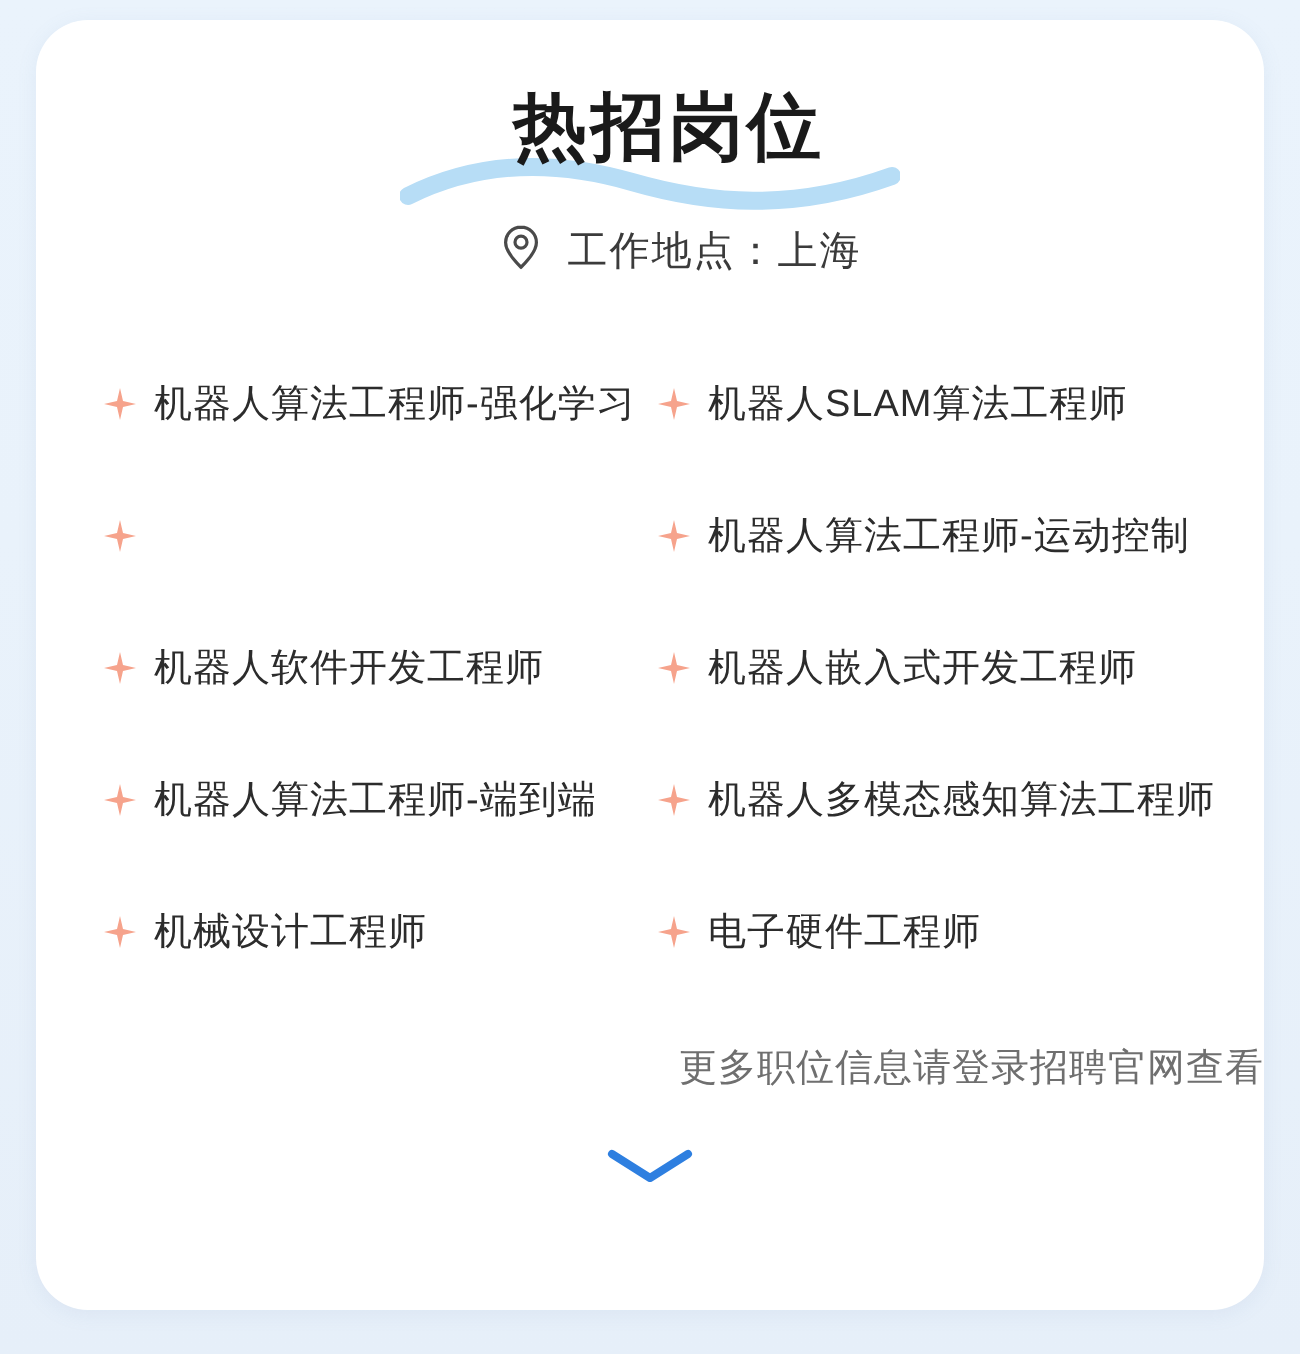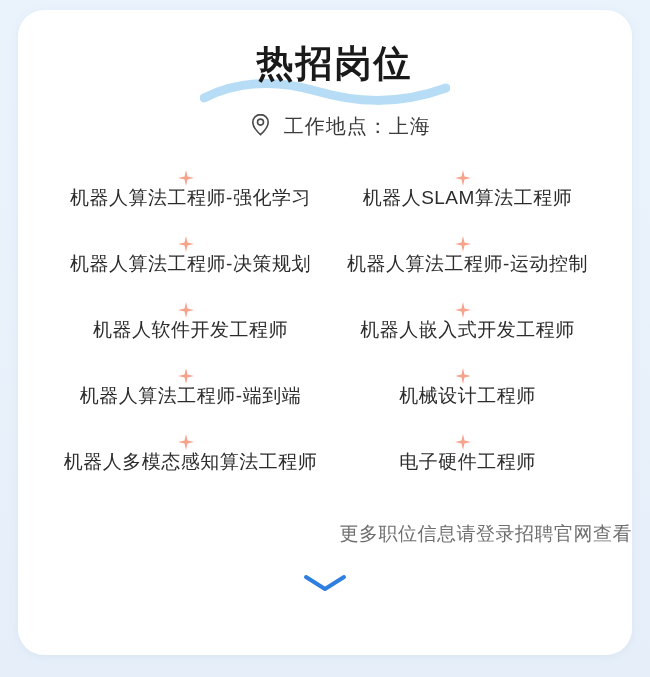--- a/index.html
+++ b/index.html
@@ -83,21 +83,20 @@
   }
   .job {
     width: 50%;
     box-sizing: border-box;
     display: flex;
     align-items: center;
     height: 66px;
     font-size: 19px;
     color: #2c2c2c;
     letter-spacing: 0.5px;
-    flex-direction: column;
   }
   .spark {
     flex: 0 0 auto;
     margin-right: 9px;
     width: 16px;
     height: 16px;
     display: inline-block;
   }
   .job-label {
     white-space: nowrap;
@@ -156,21 +155,20 @@
         </span>
         <span class="job-label">机器人SLAM算法工程师</span>
       </div>
 
       <div class="job">
         <span class="spark">
           <svg width="16" height="16" viewBox="0 0 16 16">
               <path d="M8 0 L9.5 6.5 L16 8 L9.5 9.5 L8 16 L6.5 9.5 L0 8 L6.5 6.5 Z" fill="#f6a38c"></path>
             </svg>
         </span>
-        <span class="job-label">机器人算法工程师-决策规划</span>
       </div>
 
       <div class="job">
         <span class="spark">
           <svg width="16" height="16" viewBox="0 0 16 16">
               <path d="M8 0 L9.5 6.5 L16 8 L9.5 9.5 L8 16 L6.5 9.5 L0 8 L6.5 6.5 Z" fill="#f6a38c"></path>
             </svg>
         </span>
         <span class="job-label">机器人算法工程师-运动控制</span>
       </div>
@@ -201,30 +199,30 @@
         </span>
         <span class="job-label">机器人算法工程师-端到端</span>
       </div>
 
       <div class="job">
         <span class="spark">
           <svg width="16" height="16" viewBox="0 0 16 16">
               <path d="M8 0 L9.5 6.5 L16 8 L9.5 9.5 L8 16 L6.5 9.5 L0 8 L6.5 6.5 Z" fill="#f6a38c"></path>
             </svg>
         </span>
+        <span class="job-label">机器人多模态感知算法工程师</span>
+      </div>
+
+      <div class="job">
+        <span class="spark">
+          <svg width="16" height="16" viewBox="0 0 16 16">
+              <path d="M8 0 L9.5 6.5 L16 8 L9.5 9.5 L8 16 L6.5 9.5 L0 8 L6.5 6.5 Z" fill="#f6a38c"></path>
+            </svg>
+        </span>
         <span class="job-label">机械设计工程师</span>
-      </div>
-
-      <div class="job">
-        <span class="spark">
-          <svg width="16" height="16" viewBox="0 0 16 16">
-              <path d="M8 0 L9.5 6.5 L16 8 L9.5 9.5 L8 16 L6.5 9.5 L0 8 L6.5 6.5 Z" fill="#f6a38c"></path>
-            </svg>
-        </span>
-        <span class="job-label">机器人多模态感知算法工程师</span>
       </div>
 
       <div class="job">
         <span class="spark">
           <svg width="16" height="16" viewBox="0 0 16 16">
               <path d="M8 0 L9.5 6.5 L16 8 L9.5 9.5 L8 16 L6.5 9.5 L0 8 L6.5 6.5 Z" fill="#f6a38c"></path>
             </svg>
         </span>
         <span class="job-label">电子硬件工程师</span>
       </div>

